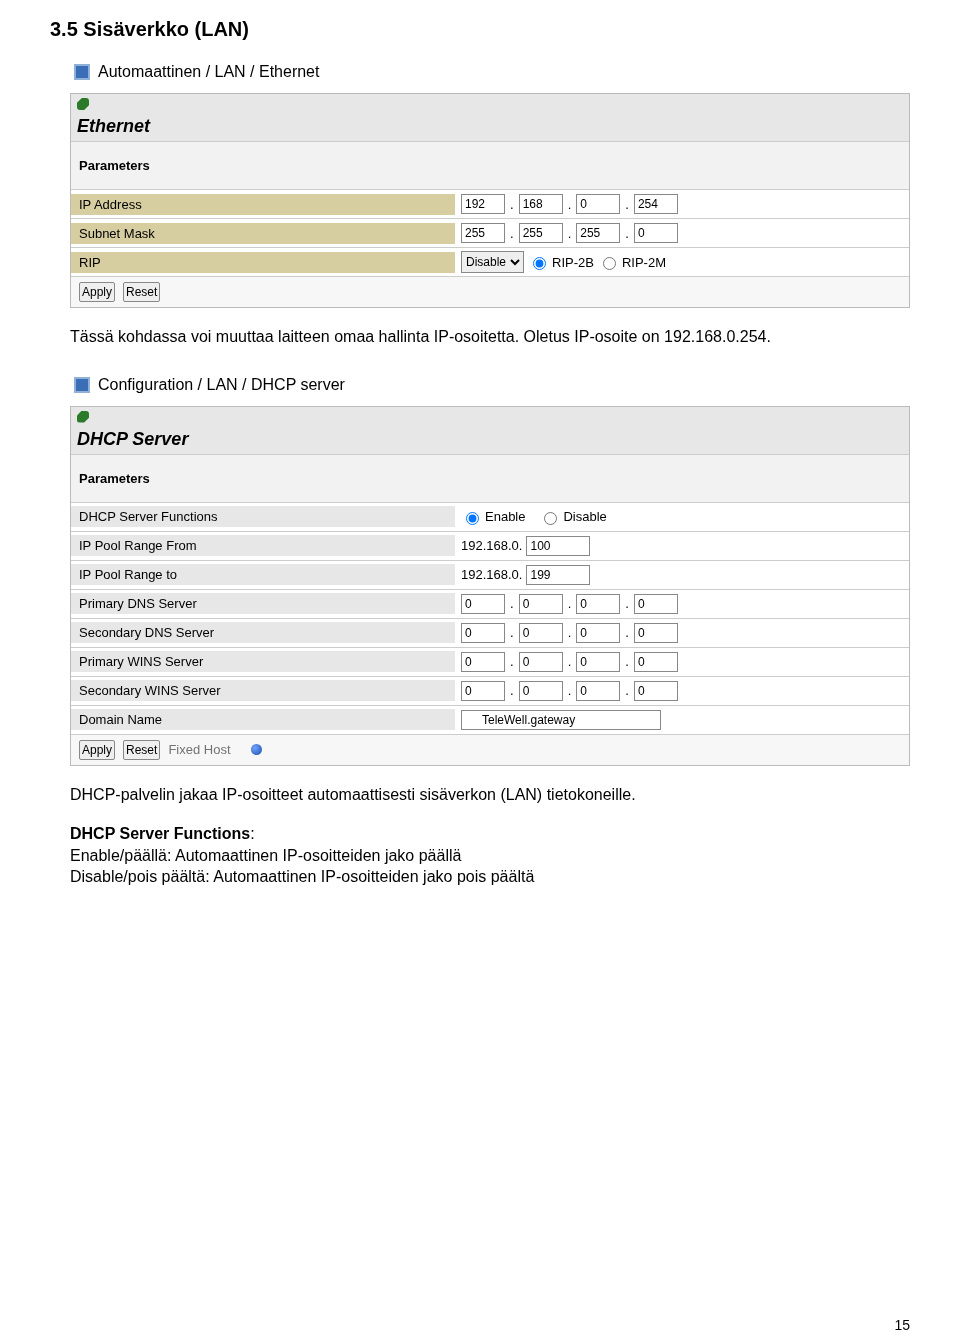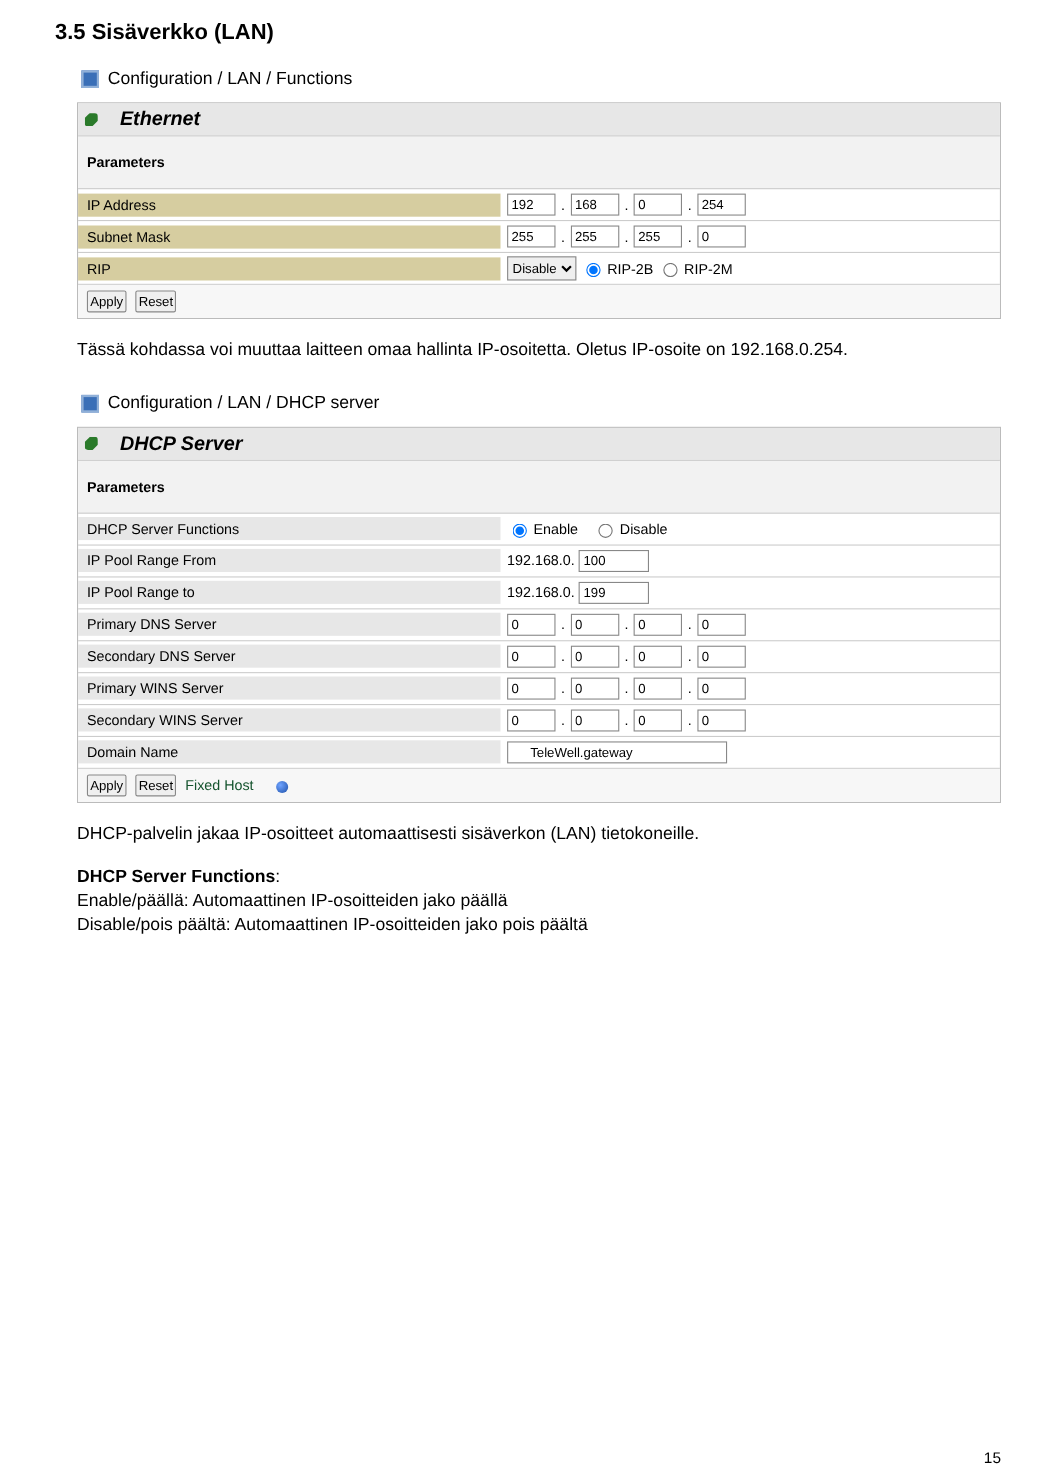--- a/index.html
+++ b/index.html
@@ -37,27 +37,27 @@
     display: inline-block;
     flex: 0 0 auto;
   }
   .panel {
     margin-left: 20px;
     margin-bottom: 10px;
     border: 1px solid #bbb;
   }
   .panel-title {
     display: flex;
-    align-items: center;
-    gap: 20px;
+    gap: 6px;
     background: #e7e7e7;
     padding: 4px 6px;
     font-size: 18px;
     font-weight: bold;
     font-style: italic;
+    flex-direction: column;
   }
   .panel-title .leaf {
     width: 12px;
     height: 12px;
     background: #2a7a2a;
     display: inline-block;
     clip-path: polygon(0 100%, 0 40%, 40% 0, 100% 0, 100% 60%, 60% 100%);
     border-radius: 3px;
   }
   .subhead {
@@ -100,24 +100,24 @@
   .btn {
     font-family: inherit;
     font-size: 12px;
     padding: 2px 2px;
     background: #efefef;
     border: 1px solid #888;
     border-radius: 2px;
     cursor: pointer;
   }
   .link-item {
-    color: #14532d;
+    color: #737373;
     font-size: 13px;
     display: inline-flex;
-    align-items: flex-end;
+    align-items: center;
     gap: 20px;
     cursor: pointer;
   }
   .link-item .circ {
     width: 11px;
     height: 11px;
     border-radius: 50%;
     background: radial-gradient(circle at 35% 35%, #6fa3ff, #1c4fa8);
     display: inline-block;
   }
@@ -162,21 +162,21 @@
   }
 </style>
 </head>
 <body>
 <div class="page">
 
   <h2 class="section-title">3.5 Sisäverkko (LAN)</h2>
 
   <div class="bullet-line">
     <span class="bullet-sq"></span>
-    <span>Configuration / LAN / Functions</span>
+    <span>Automaattinen / LAN / Ethernet</span>
   </div>
 
   <div class="panel ethernet">
     <div class="panel-title">
       <span class="leaf"></span>
       <span>Ethernet</span>
     </div>
     <div class="subhead">Parameters</div>
 
     <div class="row">

